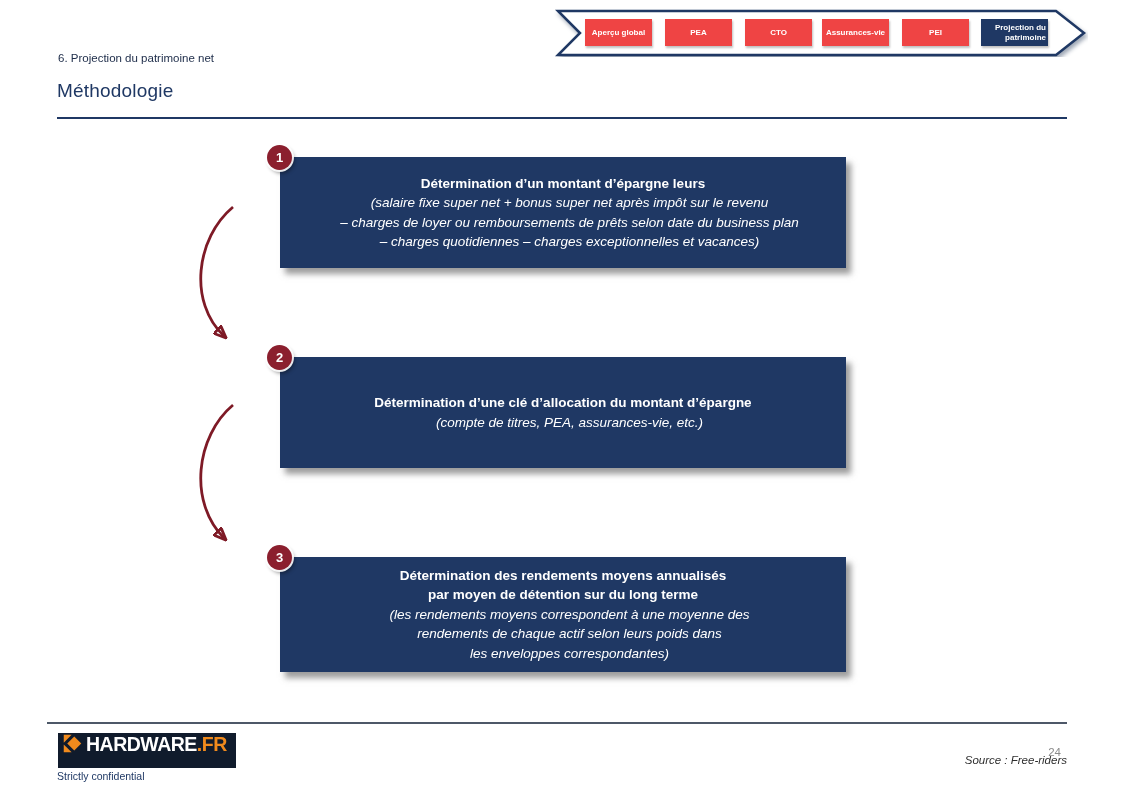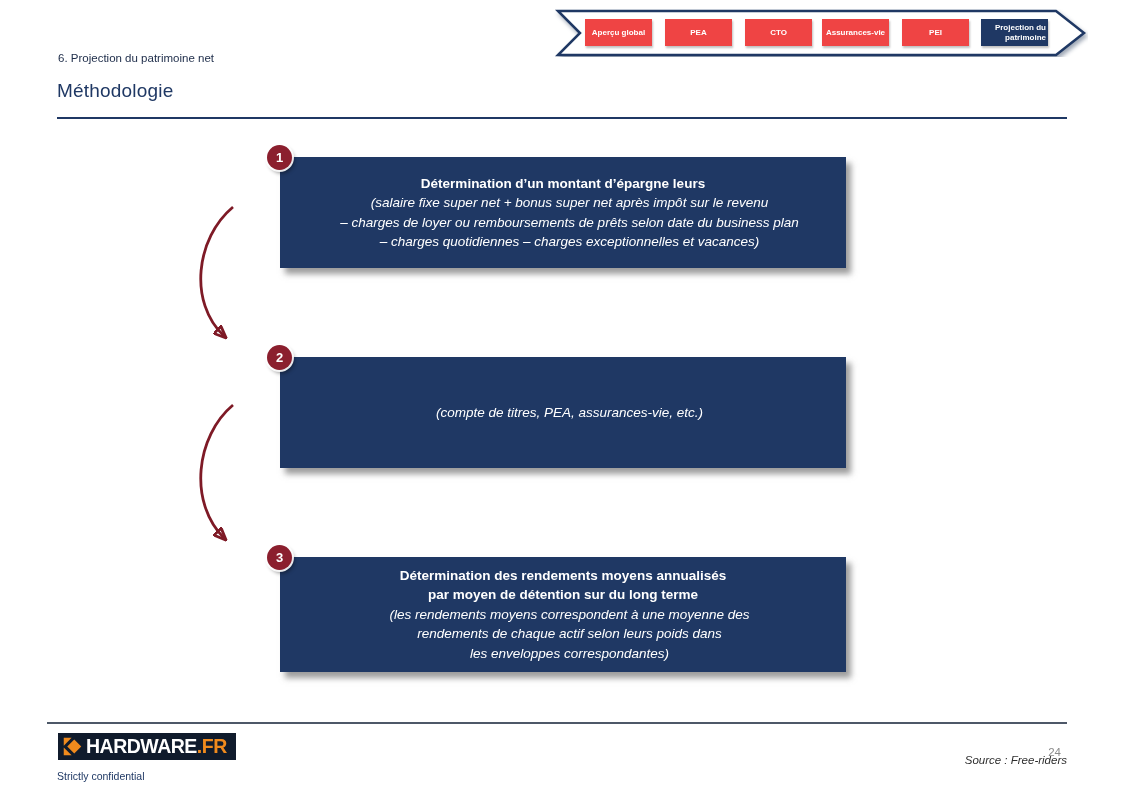--- a/index.html
+++ b/index.html
@@ -66,22 +66,22 @@
   
   .arrows-svg { position:absolute; left:0; top:0; width:1123px; height:794px; pointer-events:none; }
   .arrows-svg path { stroke:#7E1A26; stroke-width:2.8; fill:none; }
 
   
   .footer-rule {
     position:absolute; left:47px; top:722px; width:1020px; height:1.5px;
     background:#4d5868;
   }
   .logo {
-    position:absolute; left:58px; top:733px; height:27px;
-    background:#101B2C; display:flex; align-items:center;
+    position:absolute; left:58px; top:733px; height:35px;
+    background:#101B2C; display:flex; 
     padding:0 9px 0 4px;
   }
   .logo-icon { width:21px; height:21px; margin-right:3px; }
   .logo-text { color:#ffffff; font-weight:bold; font-size:19.5px; letter-spacing:-.5px; white-space:nowrap; }
   .logo-tld  { color:#F08A1D; font-weight:bold; font-size:19.5px; letter-spacing:-.5px; }
   .confidential {
     position:absolute; left:57px; top:770px;
     font-size:10.5px; color:#1F3864;
   }
   .source {
@@ -125,20 +125,21 @@
   <div class="step s1">
     <div class="badge">1</div>
     <div class="line b">Détermination d’un montant d’épargne leurs</div>
     <div class="line i">(salaire fixe super net + bonus super net après impôt sur le revenu</div>
     <div class="line i">– charges de loyer ou remboursements de prêts selon date du business plan</div>
     <div class="line i">– charges quotidiennes – charges exceptionnelles et vacances)</div>
   </div>
 
   <div class="step s2">
     <div class="badge">2</div>
+    <div class="line b">Détermination d’une clé d’allocation du montant d’épargne</div>
     <div class="line i">(compte de titres, PEA, assurances-vie, etc.)</div>
   </div>
 
   <div class="step s3">
     <div class="badge">3</div>
     <div class="line b">Détermination des rendements moyens annualisés</div>
     <div class="line b">par moyen de détention sur du long terme</div>
     <div class="line i">(les rendements moyens correspondent à une moyenne des</div>
     <div class="line i">rendements de chaque actif selon leurs poids dans</div>
     <div class="line i">les enveloppes correspondantes)</div>

